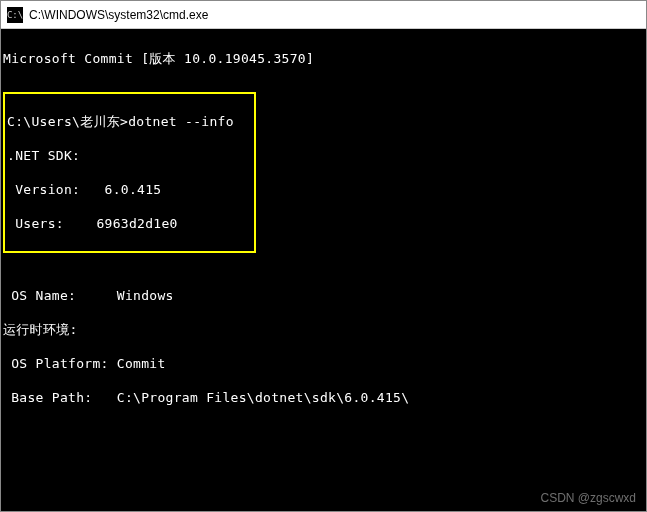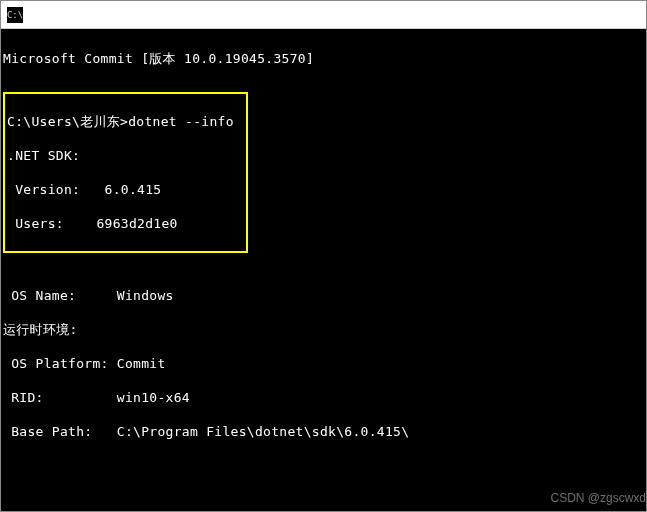--- a/index.html
+++ b/index.html
@@ -39,56 +39,56 @@
   }
   .console {
     padding: 4px 2px;
     white-space: pre;
     line-height: 17px;
     letter-spacing: 0.3px;
   }
   .highlight-box {
     border: 2px solid #ffff00;
     display: inline-block;
-    padding: 2px 12px 2px 2px;
+    padding: 2px 20px 2px 2px;
     margin-top: 8px;
   }
   .line { display: block; }
   .watermark {
     position: absolute;
     bottom: 6px;
-    right: 0;
+    right: 10px;
     color: #aaa;
     font-family: "Segoe UI", sans-serif;
     font-size: 12px;
     opacity: 0.65;
   }
 </style>
 </head>
 <body>
 
 <div class="titlebar">
   <span class="icon">
     <span>C:\</span>
   </span>
+  <span>C:\WINDOWS\system32\cmd.exe</span>
 </div>
 
 <div class="console">
 <span class="line">Microsoft Commit [版本 10.0.19045.3570]</span>
 <div class="highlight-box">
 <span class="line">C:\Users\老川东&gt;dotnet --info</span>
 <span class="line">.NET SDK:</span>
 <span class="line"> Version:   6.0.415</span>
 <span class="line"> Users:    6963d2d1e0</span>
 </div>
 <span class="line"> </span>
 <span class="line"> OS Name:     Windows</span>
 <span class="line">运行时环境:</span>
 <span class="line"> OS Platform: Commit</span>
-<span class="line"> RID:         win10-x64</span>
 <span class="line"> Base Path:   C:\Program Files\dotnet\sdk\6.0.415\</span>
 
 
 
 
 
 
 
 
 

